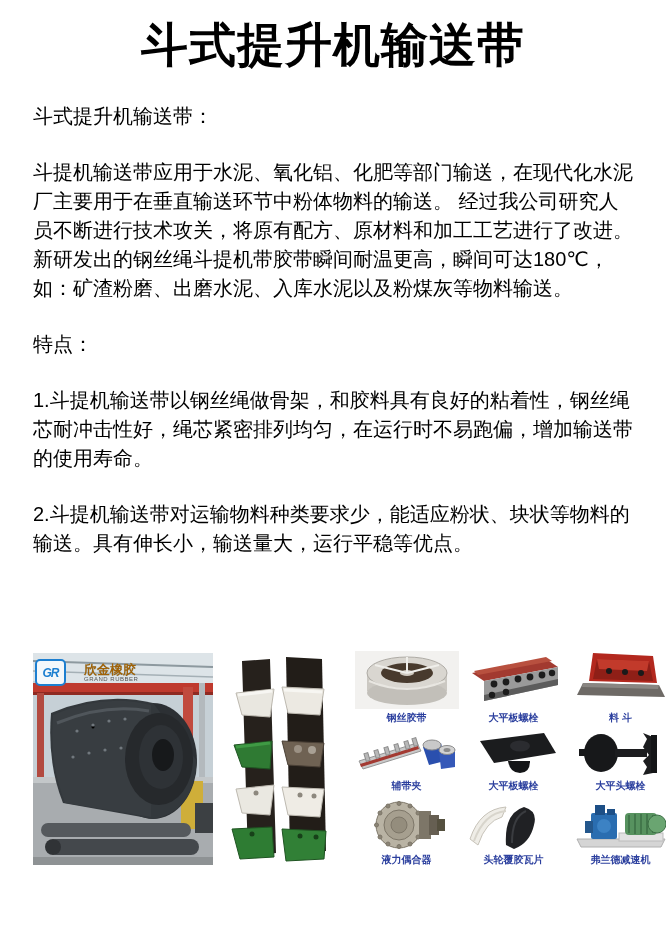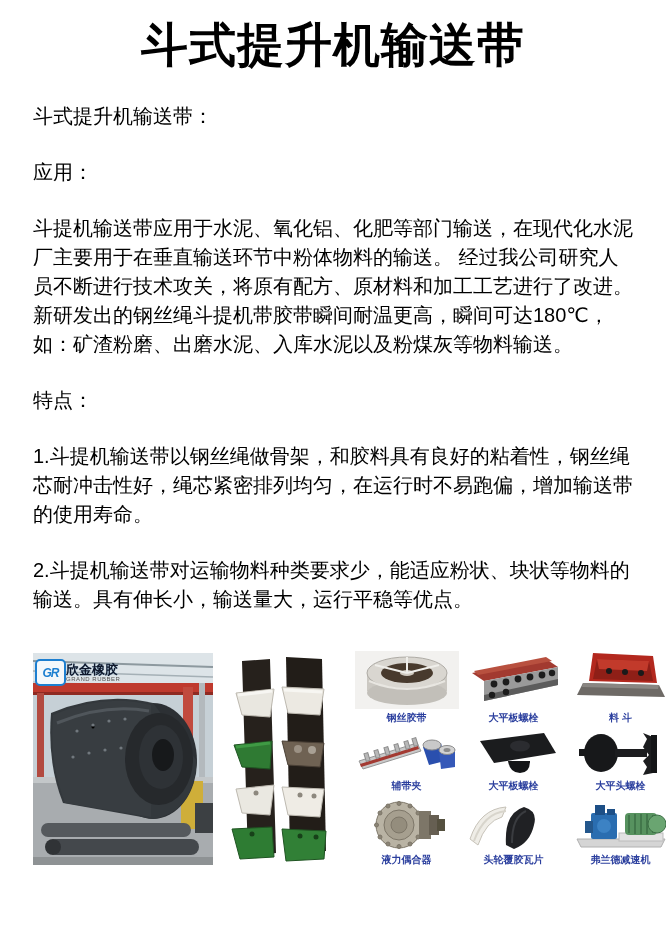--- a/index.html
+++ b/index.html
@@ -10,48 +10,47 @@
   .page-title{
     margin:16px 0 10px 0;text-align:center;font-size:47px;font-weight:bold;
     letter-spacing:1px;line-height:1.25;color:#000;
   }
   .doc{padding:0 33px;font-size:20px;line-height:29px;color:#000;}
   .doc p{margin:27px 0;}
   
   .gallery{position:absolute;left:33px;top:651px;width:633px;height:225px;}
   .photo-factory{position:absolute;left:0;top:2px;width:180px;height:212px;overflow:hidden;}
   .photo-buckets{position:absolute;left:195px;top:2px;width:110px;height:210px;}
-  .logo{position:absolute;left:2px;top:6px;display:flex;align-items:center;gap:0;}
+  .logo{position:absolute;left:2px;top:6px;display:flex;align-items:center;gap:18px;}
   .logo-box{
     width:27px;height:23px;background:#f4f8fb;border:2.5px solid #1d7fd0;border-radius:5px;
     display:flex;align-items:center;justify-content:center;
     color:#1d7fd0;font-weight:bold;font-size:12px;font-style:italic;letter-spacing:-1px;
   }
-  .logo-cn{color:#0f172a;font-weight:bold;font-size:13px;line-height:13px;white-space:nowrap;text-shadow:0 0 1px #9fc9e8;}
+  .logo-cn{color:#a16207;font-weight:bold;font-size:13px;line-height:13px;white-space:nowrap;text-shadow:0 0 1px #9fc9e8;}
   .logo-en{color:#555;font-size:6px;line-height:7px;letter-spacing:.5px;white-space:nowrap;}
   .product-grid{position:absolute;left:320px;top:0;width:321px;}
   .prow{display:flex;}
   .cell{width:107px;display:flex;flex-direction:column;align-items:center;}
   .thumb{display:block;}
   .plabel{
     font-size:10px;font-weight:bold;color:#2b3f9e;text-align:center;
     margin-top:3px;white-space:nowrap;line-height:12px;
   }
   .r1 .cell{height:74px;}
   .r2 .cell{height:64px;margin-top:6px;}
   .r3 .cell{height:68px;margin-top:4px;}
 </style>
 </head>
 <body>
 
 <h1 class="page-title">斗式提升机输送带</h1>
 
 <div class="doc">
   <p>斗式提升机输送带：</p>
-  <p>应用：</p>
   <p>斗提机输送带应用于水泥、氧化铝、化肥等部门输送，在现代化水泥厂主要用于在垂直输送环节中粉体物料的输送。 经过我公司研究人员不断进行技术攻关，将原有配方、原材料和加工工艺进行了改进。新研发出的钢丝绳斗提机带胶带瞬间耐温更高，瞬间可达180℃，如：矿渣粉磨、出磨水泥、入库水泥以及粉煤灰等物料输送。</p>
   <p>特点：</p>
   <p>1.斗提机输送带以钢丝绳做骨架，和胶料具有良好的粘着性，钢丝绳芯耐冲击性好，绳芯紧密排列均匀，在运行时不易跑偏，增加输送带的使用寿命。</p>
   <p>2.斗提机输送带对运输物料种类要求少，能适应粉状、块状等物料的输送。具有伸长小，输送量大，运行平稳等优点。</p>
 </div>
 
 <div class="gallery">
 
   <div class="photo-factory">
     <svg width="180" height="212" viewBox="0 0 180 212">

